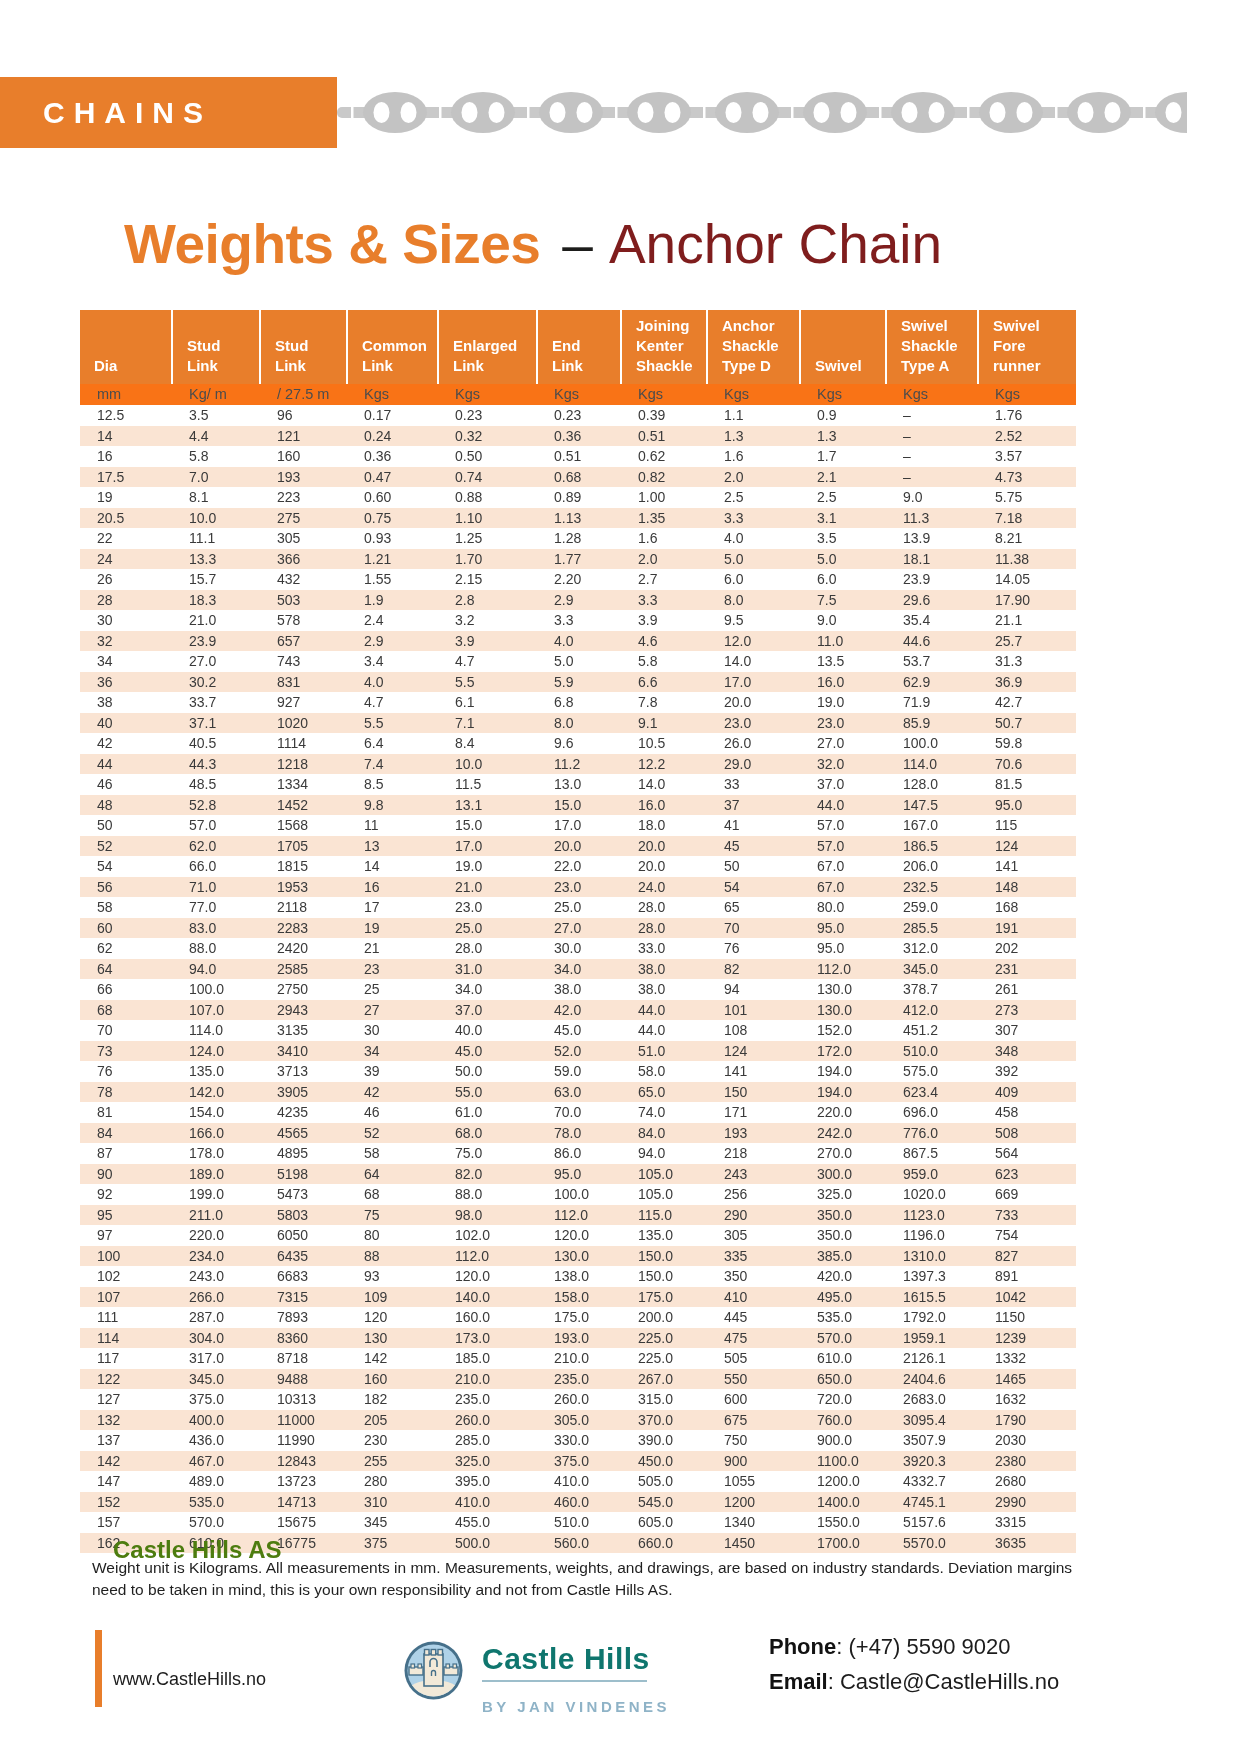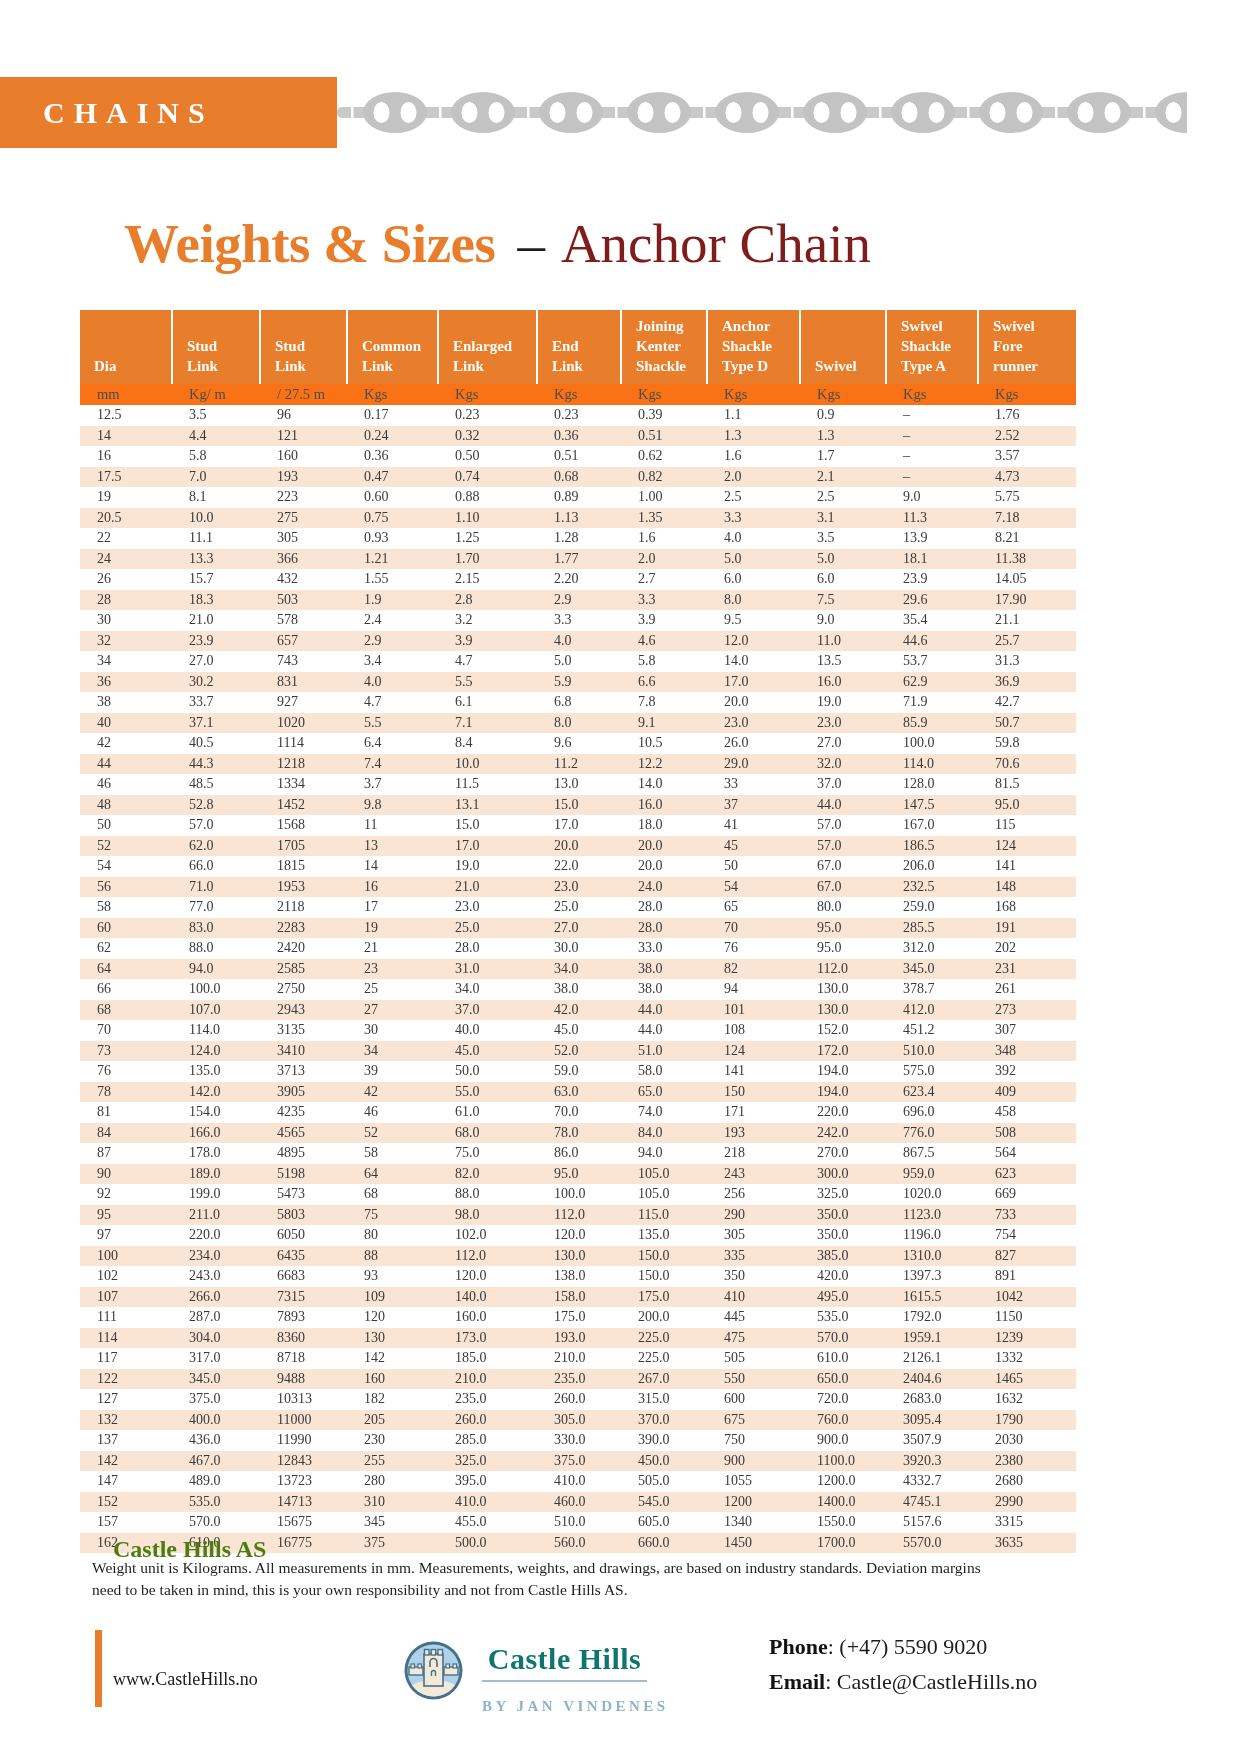--- a/index.html
+++ b/index.html
@@ -1,18 +1,18 @@
 <!DOCTYPE html>
 <html><head>
 <meta charset="utf-8">
 <style>
   html,body{margin:0;padding:0;background:#ffffff;}
   .page{
     position:relative;width:1187px;height:1755px;background:#fff;overflow:hidden;
-    font-family:Liberation Serif, serif;
+    font-family:Liberation Sans, sans-serif;
   }
   
   .banner{position:absolute;left:0;top:77px;width:337px;height:71px;background:#E87E2B;}
   .banner-label{
     display:block;padding-left:43px;line-height:71px;
     font-size:30px;font-weight:700;color:#fff;letter-spacing:9px;
   }
   .chain-svg{position:absolute;left:337px;top:77px;}
   
   .title{position:absolute;left:92px;top:214px;white-space:nowrap;font-size:55px;line-height:60px;}
@@ -419,21 +419,21 @@
             <td>12.2</td>
             <td>29.0</td>
             <td>32.0</td>
             <td>114.0</td>
             <td>70.6</td>
           </tr>
           <tr>
             <td>46</td>
             <td>48.5</td>
             <td>1334</td>
-            <td>3.7</td>
+            <td>8.5</td>
             <td>11.5</td>
             <td>13.0</td>
             <td>14.0</td>
             <td>33</td>
             <td>37.0</td>
             <td>128.0</td>
             <td>81.5</td>
           </tr>
           <tr>
             <td>48</td>

